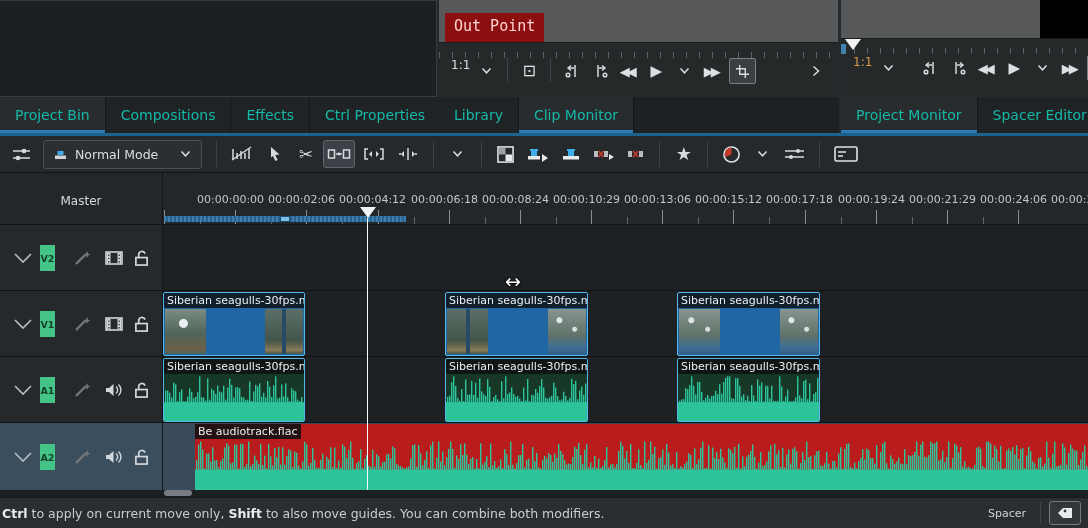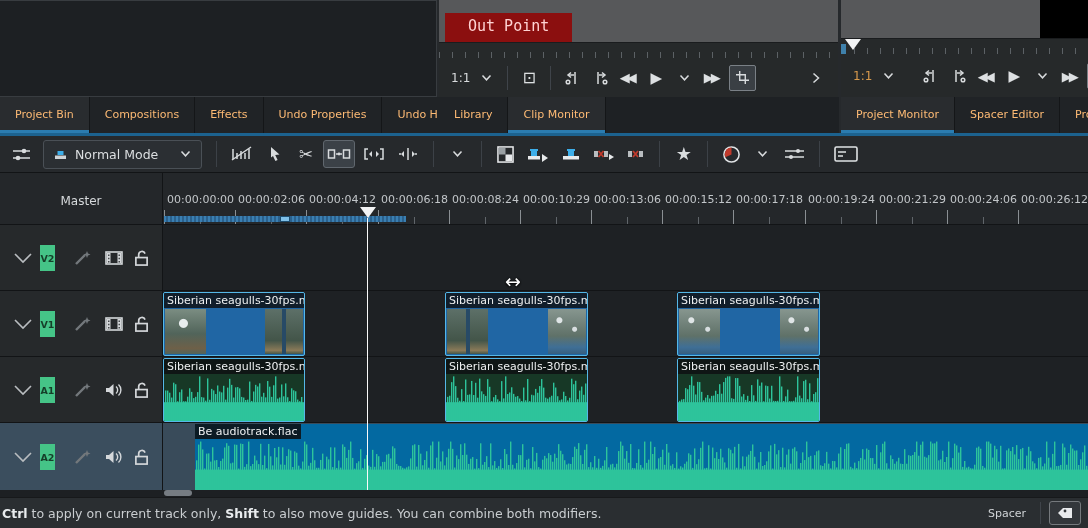--- a/index.html
+++ b/index.html
@@ -6,37 +6,37 @@
   #app{position:relative;width:1088px;height:528px;background:#26292c;overflow:hidden;
        font-family:"DejaVu Sans","Liberation Sans",sans-serif;color:#d4d7d9;font-size:12px;}
   #app *{box-sizing:border-box;}
   .abs{position:absolute;}
 
   
   #panel-bin{left:0;top:0;width:437px;height:97px;background:#1d2023;border:1px solid #383c40;border-left:none;}
   #monitor-clip{left:439px;top:0;width:399px;height:97px;background:#26292a;}
   #monitor-project{left:841px;top:0;width:247px;height:97px;background:#26292a;}
   .videoarea{position:absolute;left:0;top:0;right:0;background:#57585a;}
-  .monlabel{position:absolute;left:6px;top:13px;height:40px;line-height:27px;padding:0 23px;
+  .monlabel{position:absolute;left:6px;top:13px;height:40px;line-height:27px;padding:0 9px;
             background:#8b0f0f;color:#ffd3d3;font-family:"DejaVu Sans Mono","Liberation Mono",monospace;font-size:15px;}
   .monruler{position:absolute;left:0;right:0;height:16px;background:#26292a;
             background-image:repeating-linear-gradient(90deg,#5c6165 0 1px,rgba(0,0,0,0) 1px 13px);
             background-size:100% 6px;background-position:0 100%;background-repeat:no-repeat;border-top:1px solid #1a1c1e;}
-  .montoolbar{position:absolute;left:0;right:0;bottom:0;display:flex;align-items:center;padding:0 8px;}
+  .montoolbar{position:absolute;left:0;right:0;bottom:0;display:flex;align-items:flex-start;padding:0 8px;}
   .mbtn{min-width:22px;height:26px;display:flex;align-items:center;justify-content:center;
         color:#dde0e2;font-size:13px;margin:0 3px;background:none;border:none;}
   .mbtn.boxed{border:1px solid #7a8086;background:#3a3f44;border-radius:2px;width:27px;}
   .mtext{font-size:12px;color:#d8dbdd;margin:0 2px 0 4px;}
   .msep{width:1px;height:24px;background:#3f444a;margin:0 7px;}
   .spring{flex:1;}
   .tri-ph{width:0;height:0;border-left:8px solid rgba(0,0,0,0);border-right:8px solid rgba(0,0,0,0);border-top:11px solid #f2f3f4;}
 
   
   .tabbar{position:absolute;height:36px;background:#1e2124;display:flex;align-items:stretch;}
-  .tab{line-height:36px;padding:0 15px;font-size:11px;color:#fdba74;background:#202326;
+  .tab{line-height:36px;padding:0 15px;font-size:14px;color:#14b8a6;background:#202326;
        border-right:1px solid #141618;position:relative;white-space:nowrap;}
   .tab.active{background:#292c2f;}
   .tab.active::after{content:"";position:absolute;left:0;right:0;bottom:0;height:3px;background:#2b7cb0;}
 
   #divider{left:0;top:133px;width:1088px;height:3px;background:#1c628f;}
 
   
   #maintoolbar{left:0;top:136px;width:1088px;height:37px;background:#26292c;border-bottom:1px solid #121416;
                display:flex;align-items:center;padding:0 6px;}
   .tbtn{height:28px;min-width:27px;padding:0 3px;display:flex;align-items:center;justify-content:center;
@@ -45,37 +45,37 @@
   .tsep{width:1px;height:26px;background:#3c4147;margin:0 8px;}
   .combo{display:flex;align-items:center;gap:8px;height:29px;padding:0 10px;border:1px solid #4a5056;
          border-radius:3px;background:#2b2f33;margin:0 6px;font-size:12.5px;color:#dcdfe1;}
   .timecode{font-family:"DejaVu Sans Mono","Liberation Mono",monospace;font-size:16px;color:#d9dcde;
             letter-spacing:.5px;margin:0 4px 0 10px;white-space:nowrap;}
 
   
   #masterbox{left:0;top:173px;width:162px;height:51px;background:#24272a;text-align:center;line-height:56px;
              font-size:12px;color:#d6d9db;}
   #ruler{left:162px;top:173px;width:926px;height:51px;background:#24272a;border-left:1px solid #121416;}
-  .rlabel{position:absolute;top:20px;font-size:11px;color:#c2c6c9;white-space:nowrap;}
+  .rlabel{position:absolute;top:20px;font-size:11px;color:#c2c6c9;white-space:nowrap;margin-left:30px;}
   .tickM{position:absolute;top:37px;width:1px;height:14px;background:#8a8f93;}
   .tickm{position:absolute;top:44px;width:1px;height:7px;background:#60656a;}
   #zonebar{position:absolute;bottom:2px;height:6px;background:repeating-linear-gradient(90deg,#3a7fb2 0 2px,#2b618d 2px 4px);}
   #zonehandle{position:absolute;bottom:2px;width:10px;height:6px;background:#7fc0e8;border:1px solid #1d4c6e;}
 
   .thead{position:absolute;left:0;width:162px;background:#26292b;border-top:1px solid #121416;}
   .tbody{position:absolute;left:162px;width:926px;background:#1e2124;border-top:1px solid #121416;border-left:1px solid #121416;}
   .thead.activeT{background:#3b4e5e;}
   .tbody.activeT{background:#394b5a;}
   .hitem{position:absolute;top:0;height:28px;display:flex;align-items:center;justify-content:center;}
   .badge{width:15px;background:#45c487;color:#153f29;font-size:9.5px;font-weight:bold;
          display:flex;align-items:center;justify-content:center;}
 
   .vclip{position:absolute;top:1px;height:64px;background:#2066a4;border:1px solid #55b8e8;border-radius:2px;overflow:hidden;}
   .aclip{position:absolute;top:1px;height:64px;background:#173826;border:1px solid #55b8e8;border-radius:2px;overflow:hidden;}
-  .aclip2{position:absolute;top:1px;height:66px;background:#0369a1;overflow:hidden;}
+  .aclip2{position:absolute;top:1px;height:66px;background:#b91c1c;overflow:hidden;}
   .cliplabel{height:15px;line-height:15px;background:rgba(14,16,18,.83);color:#edeff0;font-size:11px;
              padding:0 3px;white-space:nowrap;overflow:hidden;}
   .aclip2 .cliplabel{display:inline-block;background:rgba(14,16,18,.88);max-width:100%;}
   .th{position:absolute;top:16px;bottom:1px;}
   .thL{left:1px;width:41px;} .thR{right:1px;width:38px;}
   .tha{background:radial-gradient(circle at 45% 32%,#e8edee 0 4px,rgba(232,237,238,0) 5px),
                  linear-gradient(180deg,#7b8d82 0%,#51645a 55%,#6e6048 88%,#51645a 100%);}
   .thb{background:linear-gradient(90deg,rgba(0,0,0,0) 0 46%,#274a66 46% 56%,rgba(0,0,0,0) 56%),
                  linear-gradient(180deg,#5d7068 0%,#435549 70%,#8a7a58 92%,#435549 100%);}
   .thc{background:radial-gradient(circle at 30% 25%,#dfe5e6 0 2.5px,rgba(0,0,0,0) 3.5px),
@@ -218,21 +218,21 @@
         </div>
         <div class="spring"></div>
         <div class="mbtn boxed"></div>
       </div>
   </div>
 
   <div class="tabbar" id="tabs-left" style="left:0;top:97px;width:437px;">
       <div class="tab active">Project Bin</div>
       <div class="tab">Compositions</div>
       <div class="tab">Effects</div>
-      <div class="tab">Undo Properties</div>
+      <div class="tab">Ctrl Properties</div>
       <div class="tab">Undo History</div>
     </div>
   <div class="tabbar" id="tabs-clip" style="left:439px;top:97px;width:400px;">
       <div class="tab">Library</div>
       <div class="tab active">Clip Monitor</div>
     </div>
   <div class="tabbar" id="tabs-project" style="left:841px;top:97px;width:247px;">
       <div class="tab active">Project Monitor</div>
       <div class="tab">Spacer Editor</div>
       <div class="tab">Project Notes</div>
@@ -1225,21 +1225,21 @@
     </div>
 
   <div class="abs" id="scrollstrip"></div>
   <div class="abs" id="scrollpill"></div>
 
   <div class="tri-ph abs" id="phtri" style="left: 360px;"></div>
   <div class="abs" id="phline" style="left: 367px;"></div>
   <div class="abs" id="cursor">↔</div>
 
   <div class="abs" id="statusbar">
-    <div id="statusmsg"><b>Ctrl</b><span> to apply on current track only, </span><b>Shift</b><span> to also move guides. You can combine both modifiers.</span></div>
+    <div id="statusmsg"><b>Ctrl</b><span> to apply on current move only, </span><b>Shift</b><span> to also move guides. You can combine both modifiers.</span></div>
     <div id="status-right">
       <span id="spacer-label">Spacer</span>
       <span class="ssep"></span>
       <span id="tagbtn">
         <svg width="16" height="12" viewBox="0 0 16 12">
             <path d="M1 6 L6 1 H15 V11 H6 Z" fill="#e8eaec"></path>
             <circle cx="8" cy="4" r="1.4" fill="#33373b"></circle>
           </svg>
       </span>
     </div>

